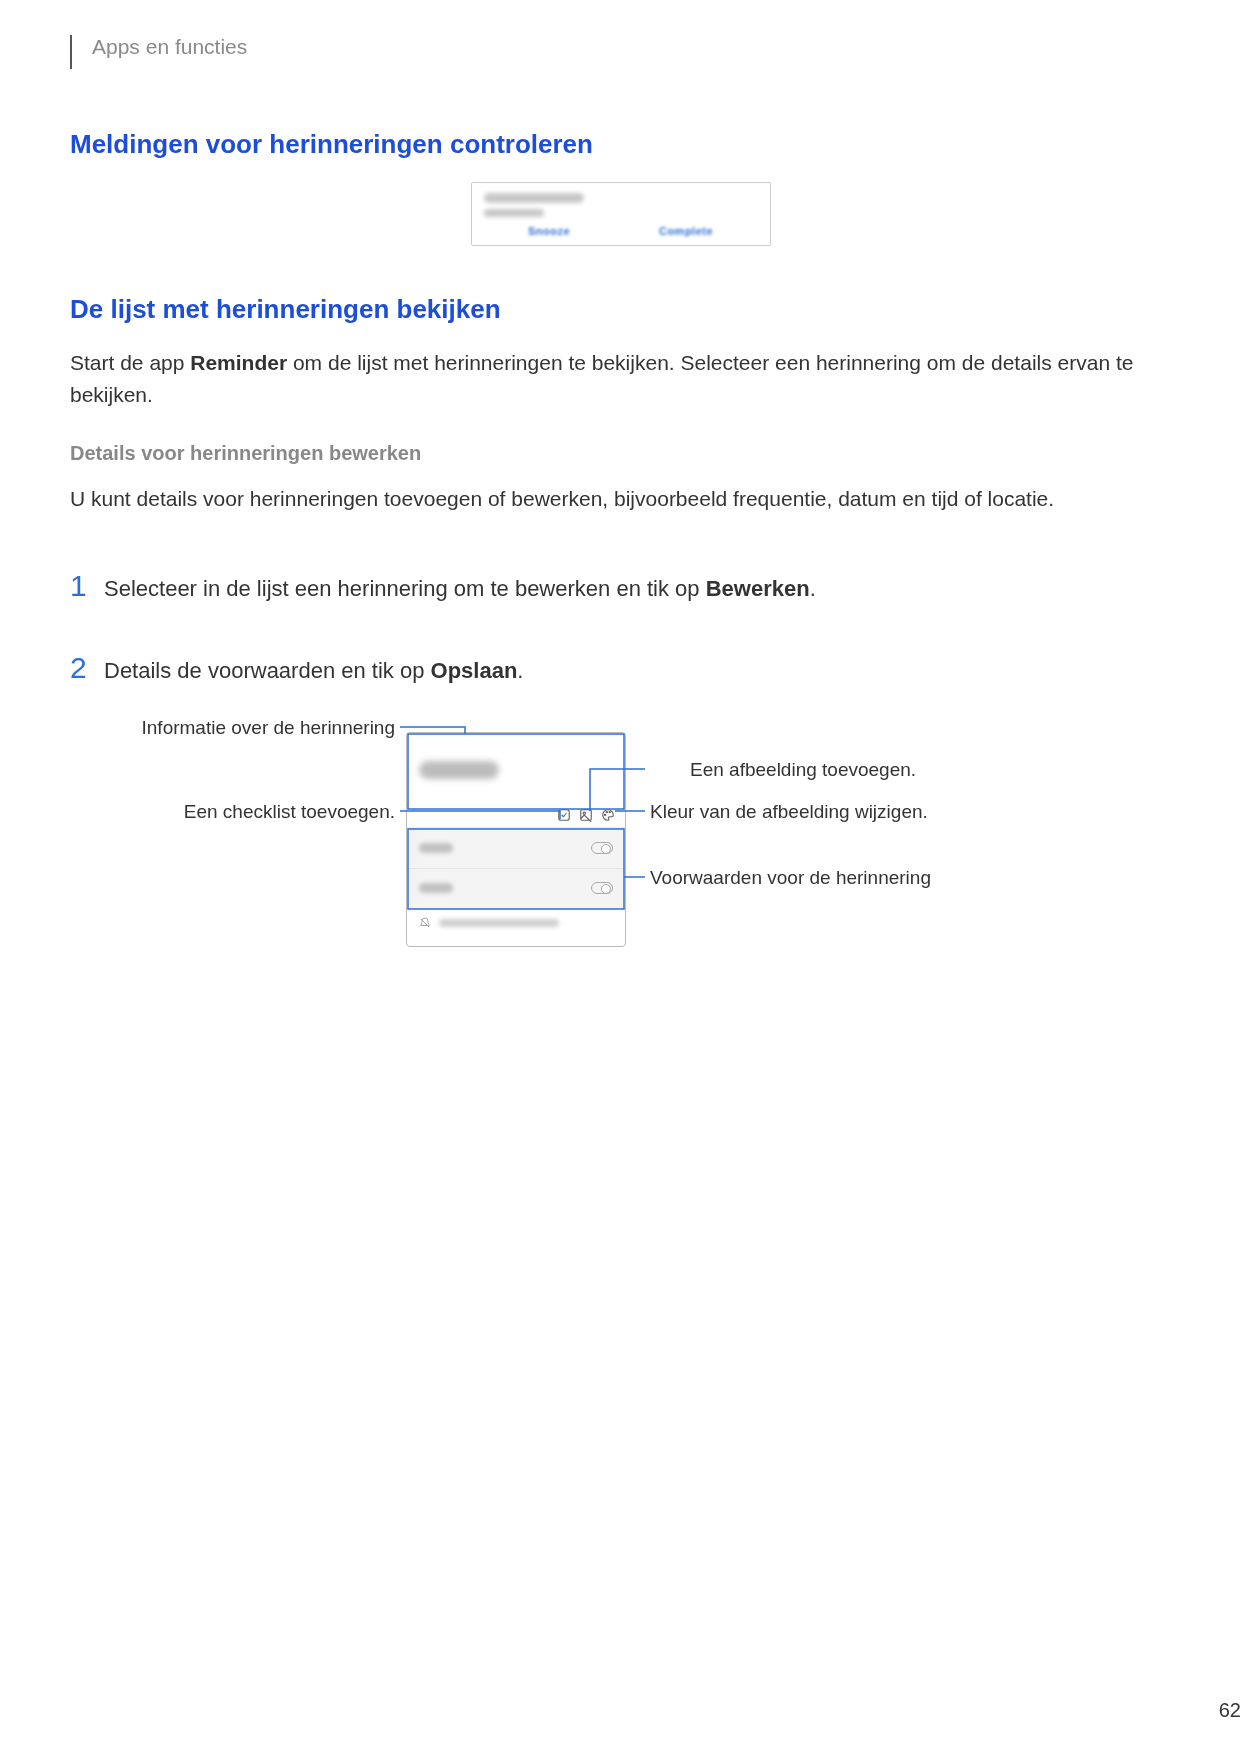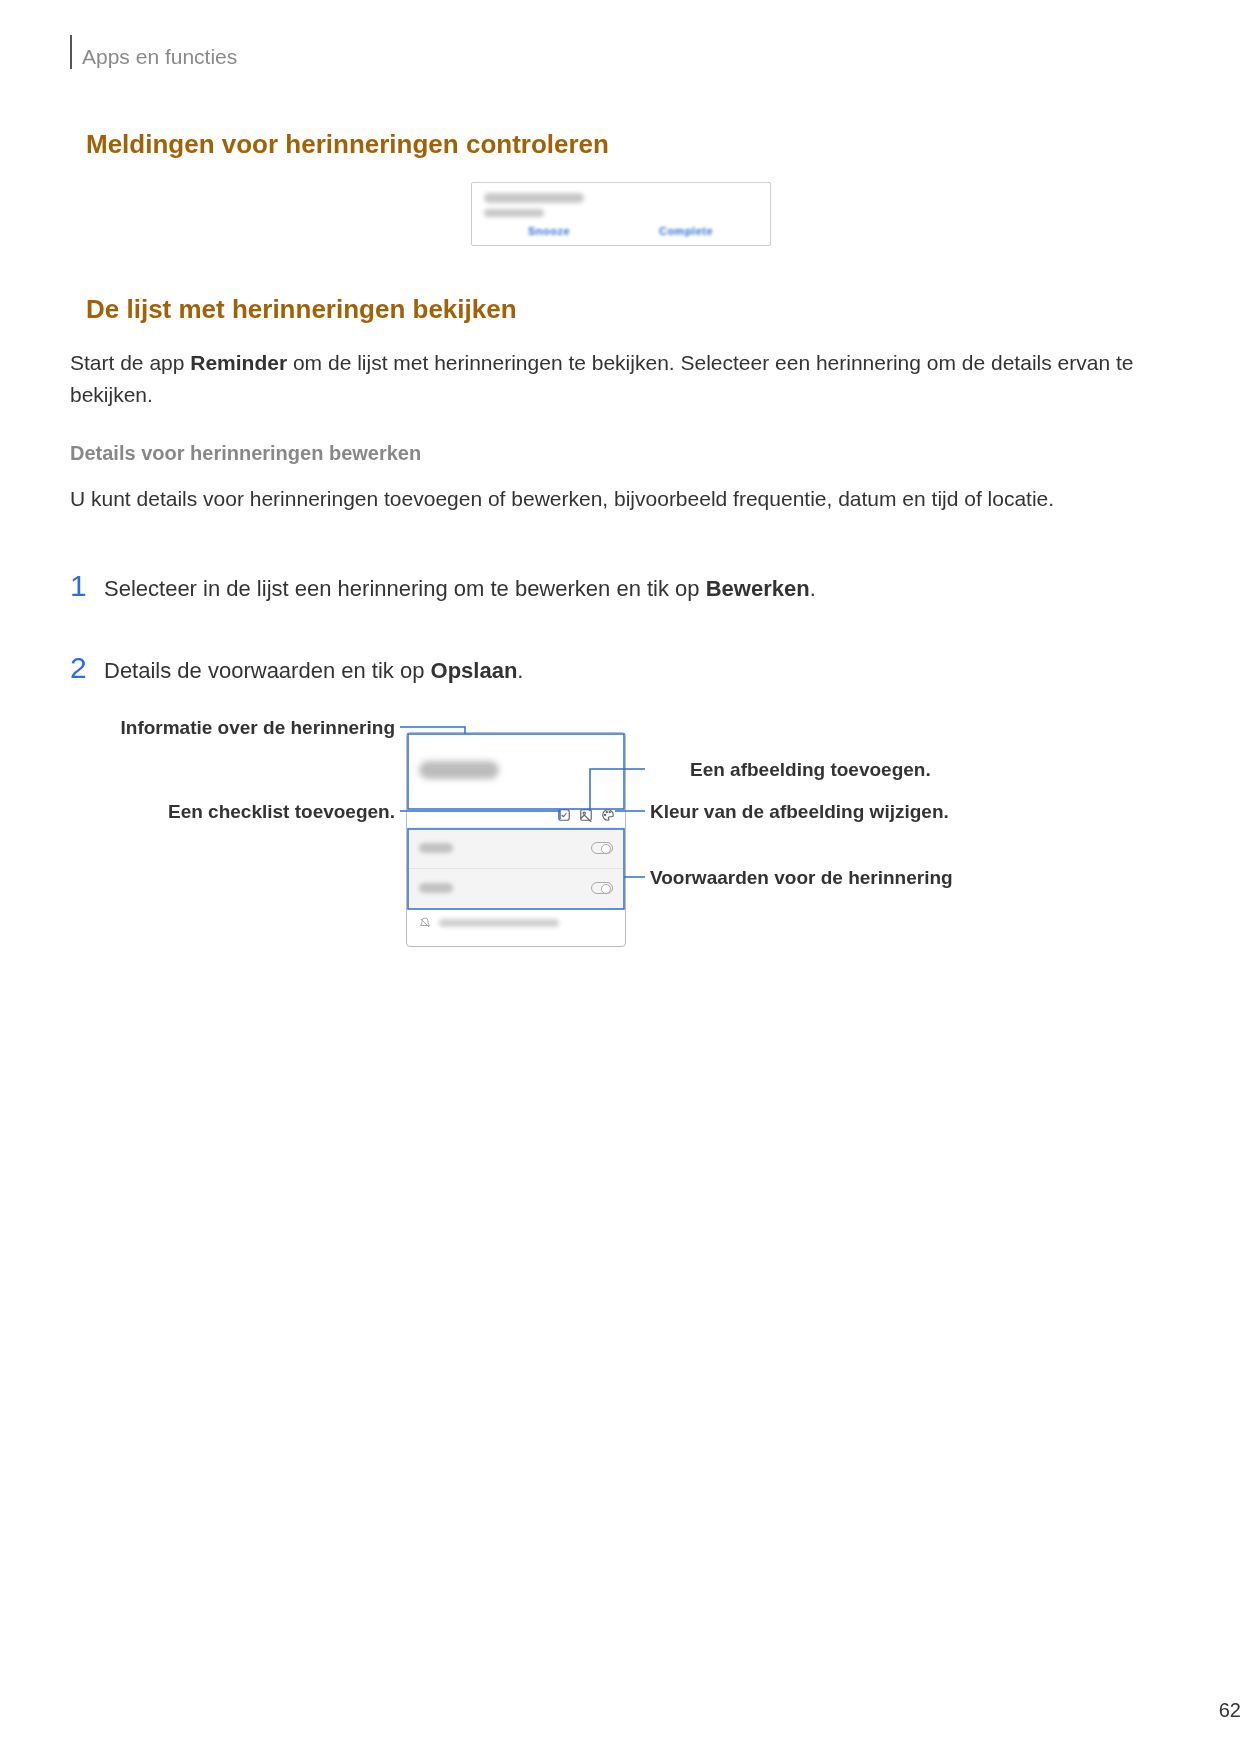--- a/index.html
+++ b/index.html
@@ -7,33 +7,32 @@
       width: 1241px;
       height: 1754px;
       background: #fff;
       font-family: Arial, Helvetica, sans-serif;
       color: #333;
       position: relative;
     }
     .page { padding: 35px 70px 40px 70px; position: relative; }
     .header-bar {
       border-left: 2px solid #555;
-      padding-left: 10px;
+      padding-left: 20px;
       margin-bottom: 60px;
       height: 34px;
       display: flex;
-      align-items: flex-end;
+      align-items: flex-start;
     }
     .header-text { font-size: 21px; color: #8a8a8a; }
     h2.section {
       font-size: 26px;
       font-weight: bold;
-      color: #a16207;
+      color: #1d4ed8;
       margin-bottom: 22px;
-      margin-left: 16px;
     }
     h3.subsection {
       font-size: 20px;
       font-weight: bold;
       color: #888;
       margin-bottom: 18px;
     }
     p.body {
       font-size: 21px;
       line-height: 1.5;
@@ -67,21 +66,20 @@
     .ol .num {
       font-size:30px; color:#2e6fd6; font-weight:400;
       width:34px; flex-shrink:0;
     }
     .ol .step { font-size:22px; line-height:1.5;margin-top:25px; }
     .diagram {
       position:relative;
       width:960px;
       height:300px;
       margin: 10px auto 0 50px;
-      font-weight: bold;
     }
     .phone-frame {
       position:absolute;
       left:286px;
       top:15px;
       width:220px;
       height:215px;
       border:1px solid #bbb;
       border-radius:4px;
       background:#fff;

